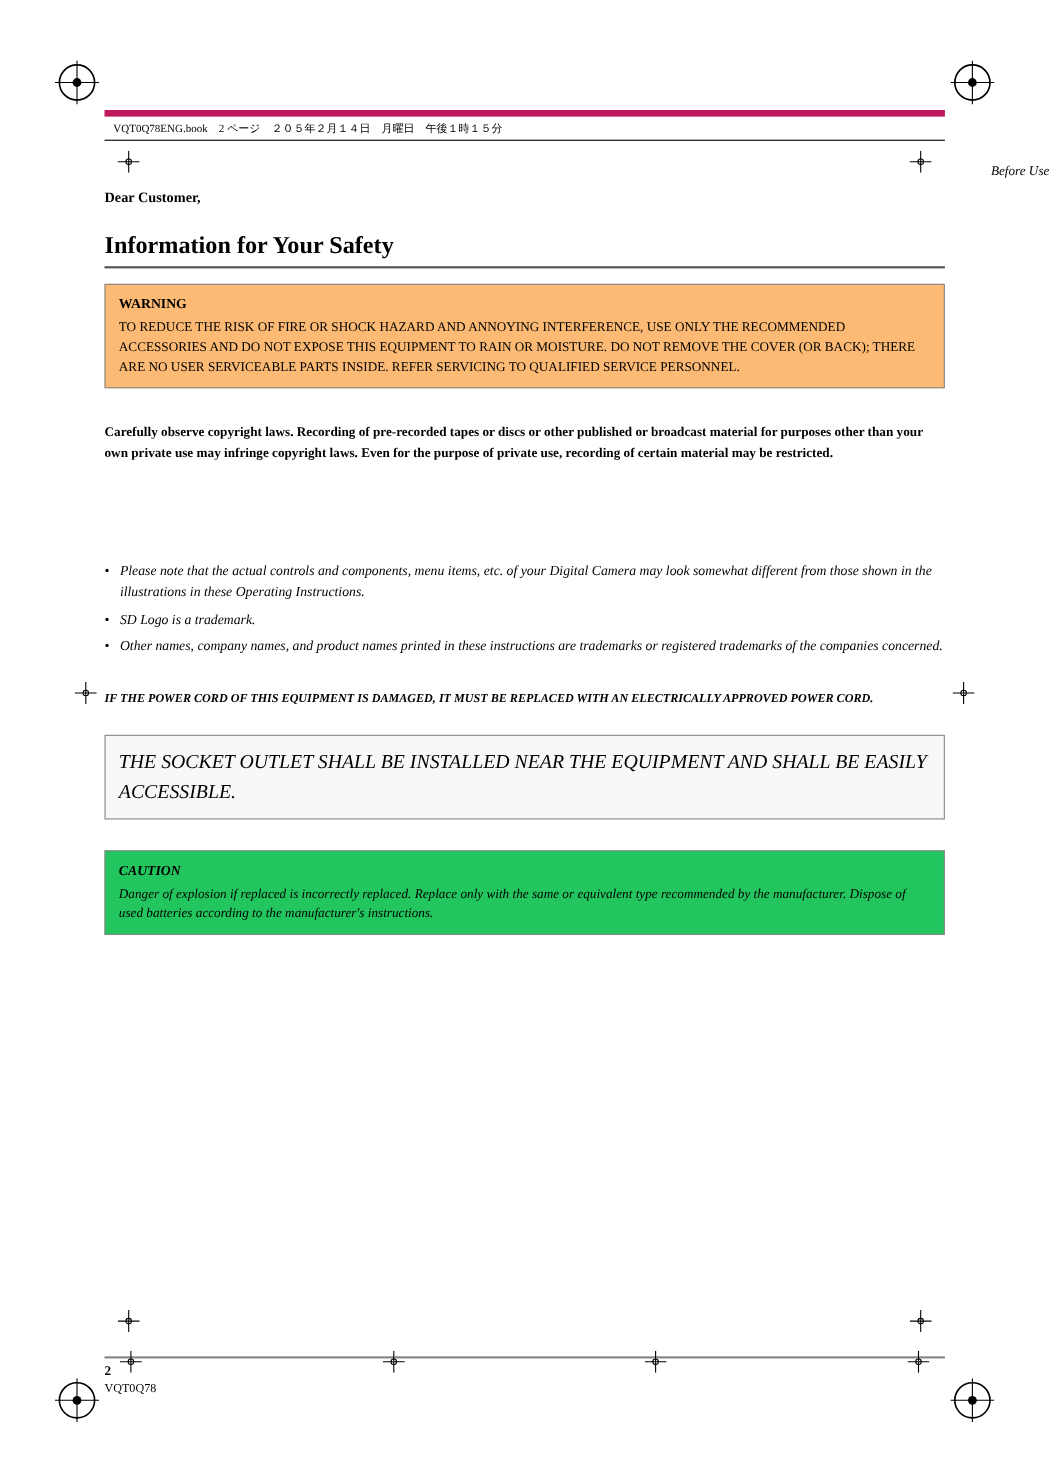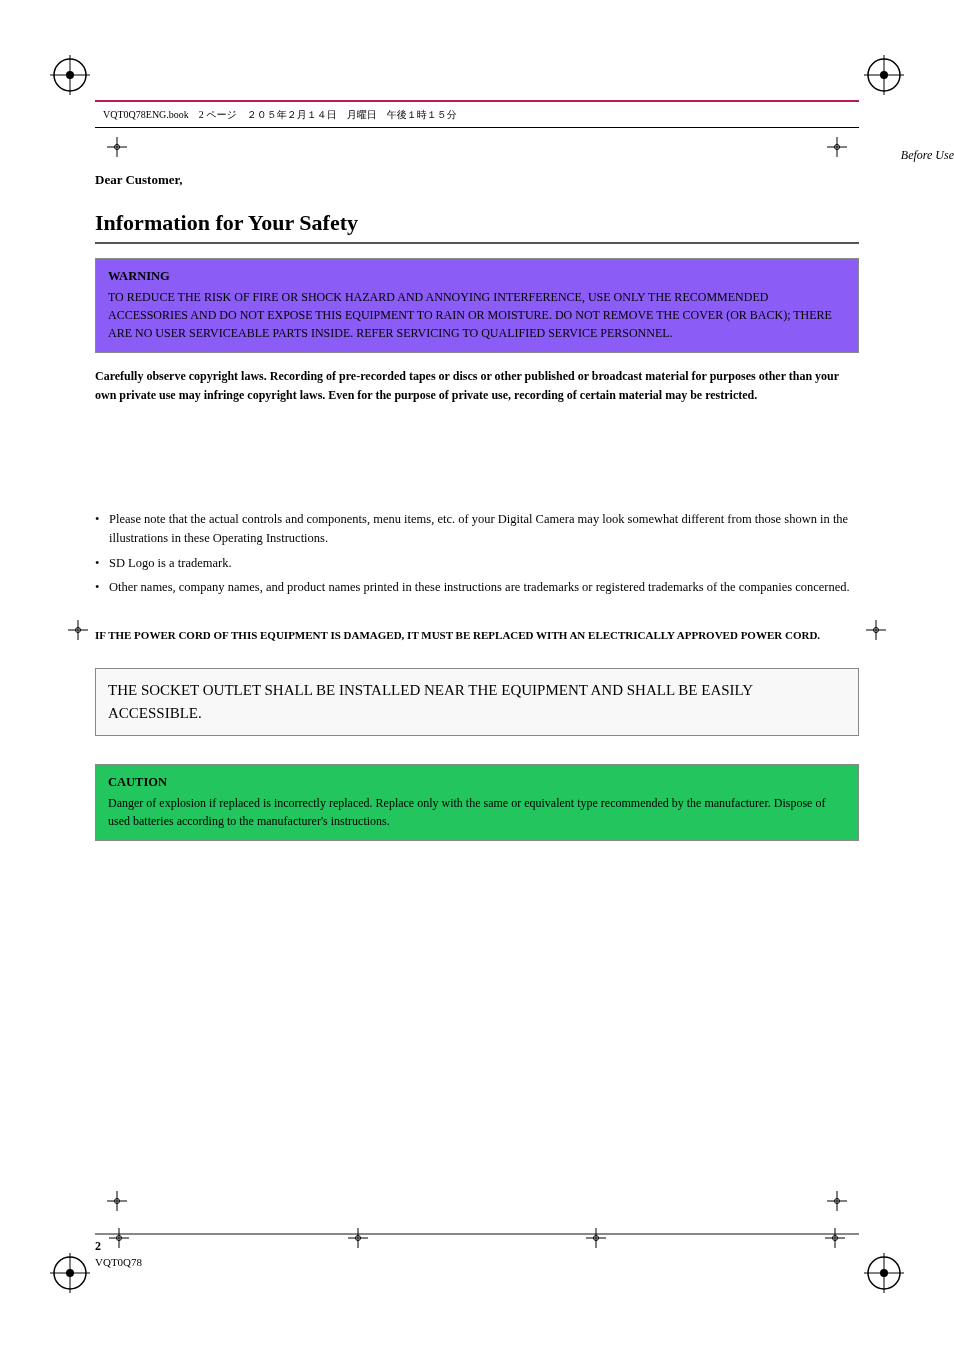--- a/index.html
+++ b/index.html
@@ -42,21 +42,21 @@
     .cross-tr { top: 137px; right: 107px; }
     .cross-bl { bottom: 137px; left: 107px; }
     .cross-br { bottom: 137px; right: 107px; }
 
     
     .top-bar {
       position: absolute;
       top: 100px;
       left: 95px;
       right: 95px;
-      border-top: 2px solid #be185d;
+      border-top: 6px solid #be185d;
       border-bottom: 1px solid #000;
       height: 28px;
       display: flex;
       align-items: center;
       padding: 0 8px;
       font-size: 10px;
     }
 
     
     .before-use {
@@ -86,20 +86,21 @@
       display: flex;
       flex-direction: column;
       gap: 0;
     }
 
     .right-col {
       flex: 1;
       display: flex;
       flex-direction: column;
       gap: 14px;
+      font-style: italic;
     }
 
     
     .dear-customer {
       margin-bottom: 18px;
     }
     .dear-customer .salutation {
       font-weight: bold;
       font-size: 13px;
       margin-bottom: 4px;
@@ -119,22 +120,22 @@
     .heading-rule {
       border: none;
       border-top: 2px solid #555;
       margin-bottom: 14px;
     }
 
     
     .warning-box {
       border: 1px solid #888;
       padding: 10px 12px;
-      margin-bottom: 14px;
-      background: #8b5cf6;
+      margin-bottom: 30px;
+      background: #fdba74;
     }
     .warning-box .warning-title {
       font-weight: bold;
       font-size: 12.5px;
       margin-bottom: 4px;
     }
     .warning-box p {
       font-weight: normal;
       font-size: 12px;
       line-height: 1.5;
@@ -176,21 +177,21 @@
     }
 
     
     .socket-box {
       border: 1px solid #888;
       padding: 10px 12px;
       background: #f8f8f8;
       margin-bottom: 14px;
     }
     .socket-box p {
-      font-size: 15px;
+      font-size: 18px;
       line-height: 1.55;
       font-weight: normal;
     }
 
     
     .caution-box {
       border: 1px solid #888;
       padding: 10px 12px;
       background: #22c55e;
     }

